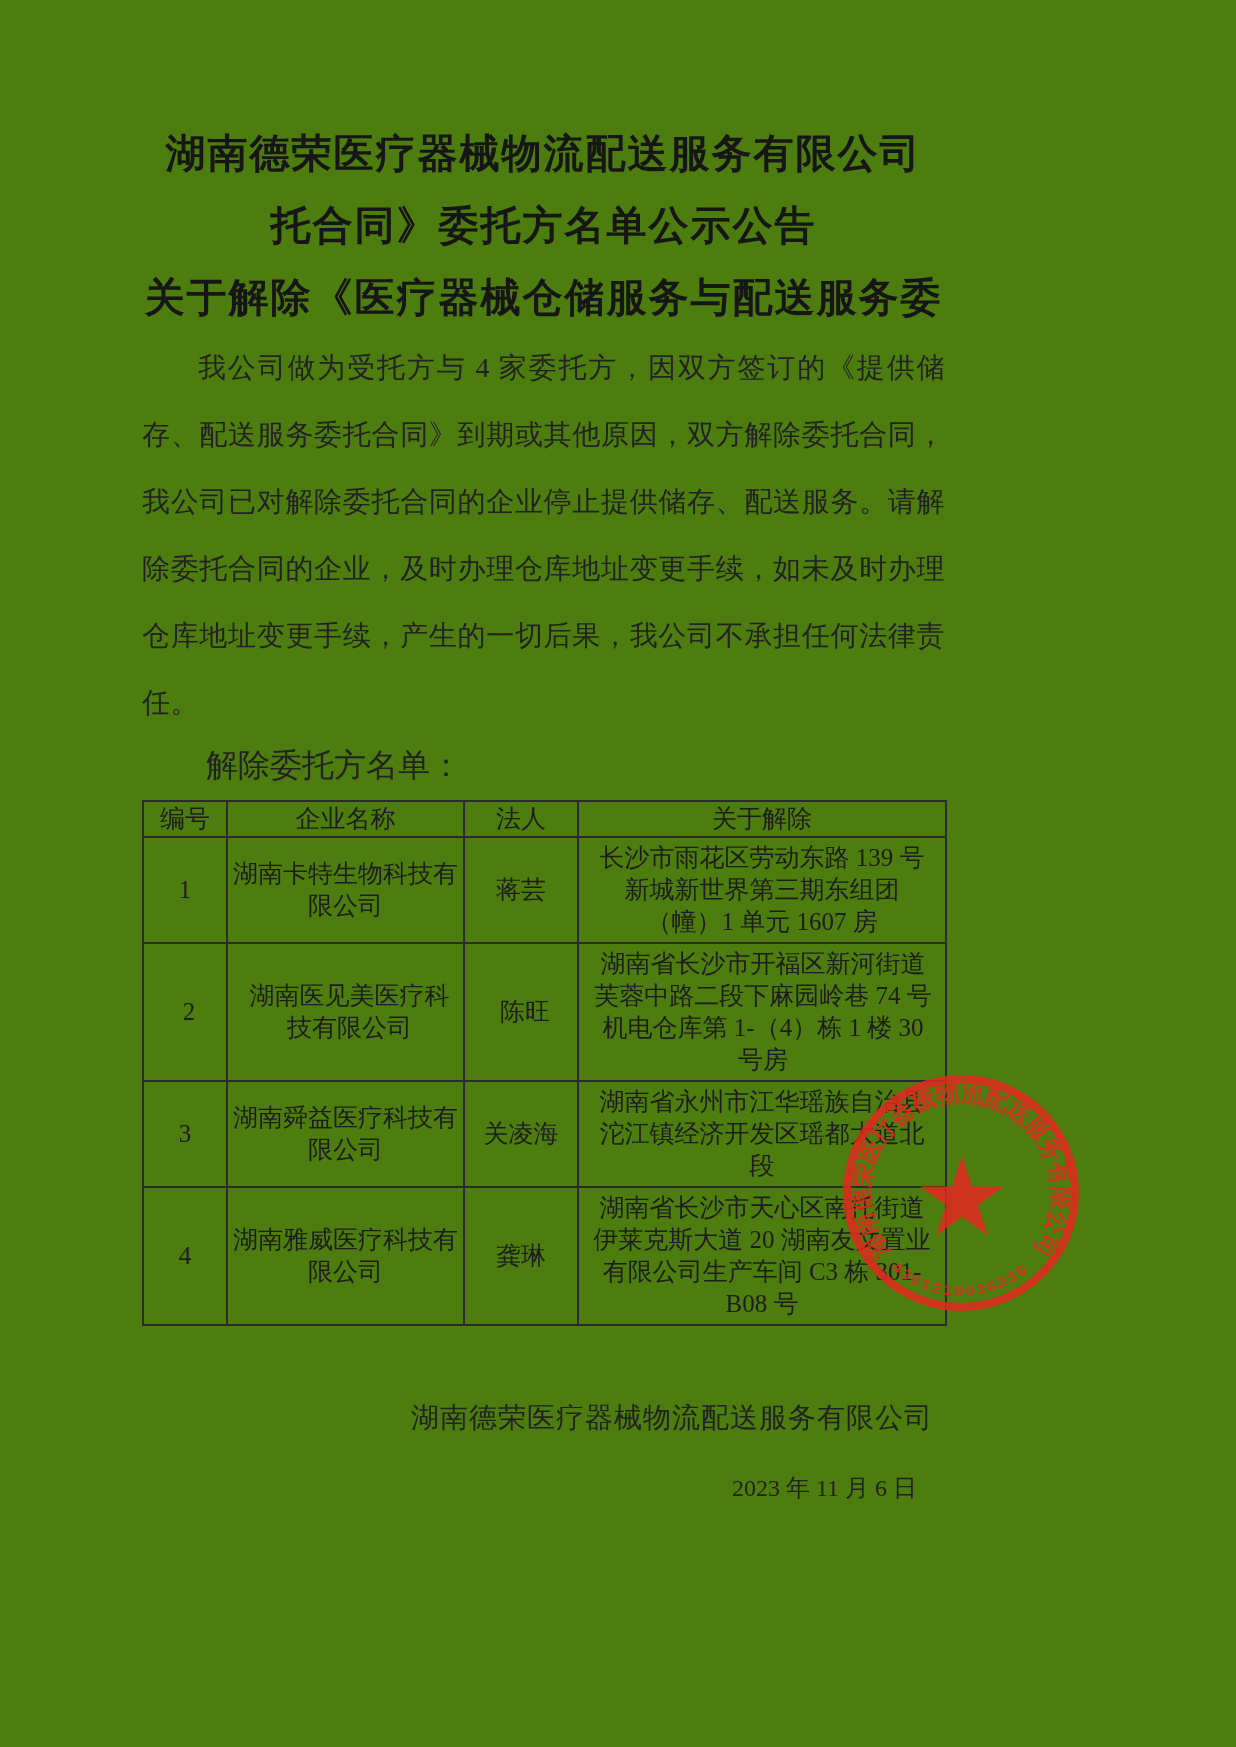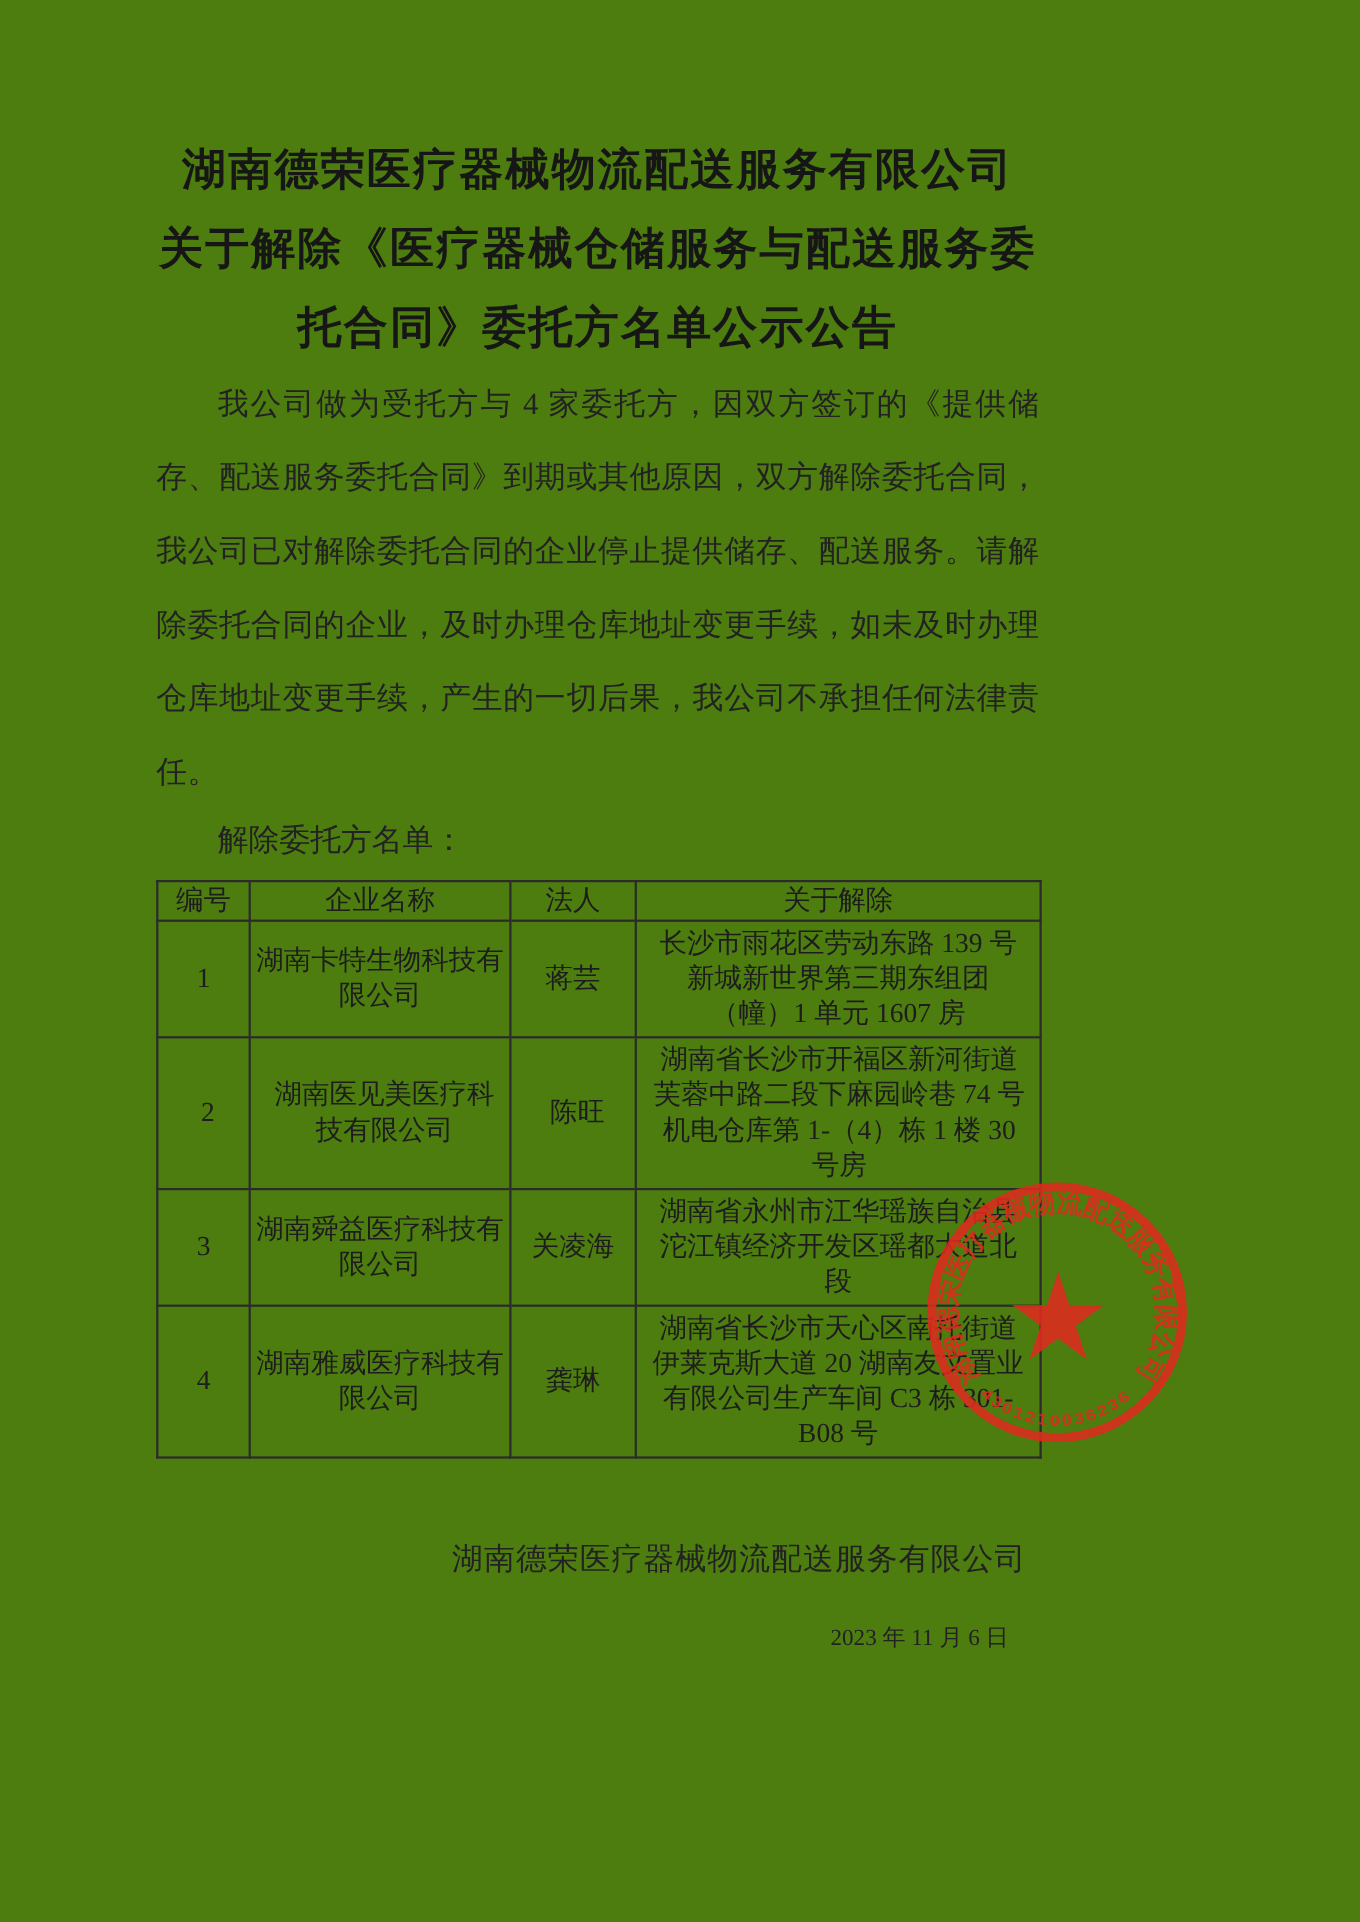--- a/index.html
+++ b/index.html
@@ -30,21 +30,21 @@
     font-size:28px; line-height:67px;
     letter-spacing:0.5px;
     text-align:justify;
     text-indent:2em;
     color:#222;
     font-family:Liberation Serif, serif;
   }
   .list-label {
     margin-top:8px;
     padding-left:2em;
-    font-size:28px; line-height:42px;
+    font-size:32px; line-height:42px;
     color:#222;
   }
   table.delegation {
     margin-top:14px;
     width:803px;
     border-collapse:collapse;
     table-layout:fixed;
     font-size:25px;
     color:#1d1d1d;
   }
@@ -67,43 +67,43 @@
   .signature {
     margin-top:72px;
     font-size:28px; line-height:40px;
     text-align:right;
     padding-right:12px;
     letter-spacing:1px;
     color:#222;
   }
   .date {
     margin-top:30px;
-    font-size:21px; line-height:40px;
+    font-size:24px; line-height:40px;
     text-align:right;
     padding-right:28px;
     color:#222;
   }
   .seal {
     position:absolute;
     left:839px; top:1071px;
     width:244px; height:244px;
     opacity:0.87;
     pointer-events:none;
   }
 </style>
 </head>
 <body>
 
 <div class="page">
   <div class="content">
 
     <div class="title-block">
       <div class="title-line">湖南德荣医疗器械物流配送服务有限公司</div>
+      <div class="title-line">托合同》委托方名单公示公告</div>
       <div class="title-line">关于解除《医疗器械仓储服务与配送服务委</div>
-      <div class="title-line">托合同》委托方名单公示公告</div>
     </div>
 
     <p class="body-paragraph">我公司做为受托方与 4 家委托方，因双方签订的《提供储存、配送服务委托合同》到期或其他原因，双方解除委托合同，我公司已对解除委托合同的企业停止提供储存、配送服务。请解除委托合同的企业，及时办理仓库地址变更手续，如未及时办理仓库地址变更手续，产生的一切后果，我公司不承担任何法律责任。</p>
 
     <div class="list-label">解除委托方名单：</div>
 
     <table class="delegation">
       <colgroup>
         <col style="width:84px">
         <col style="width:237px">

